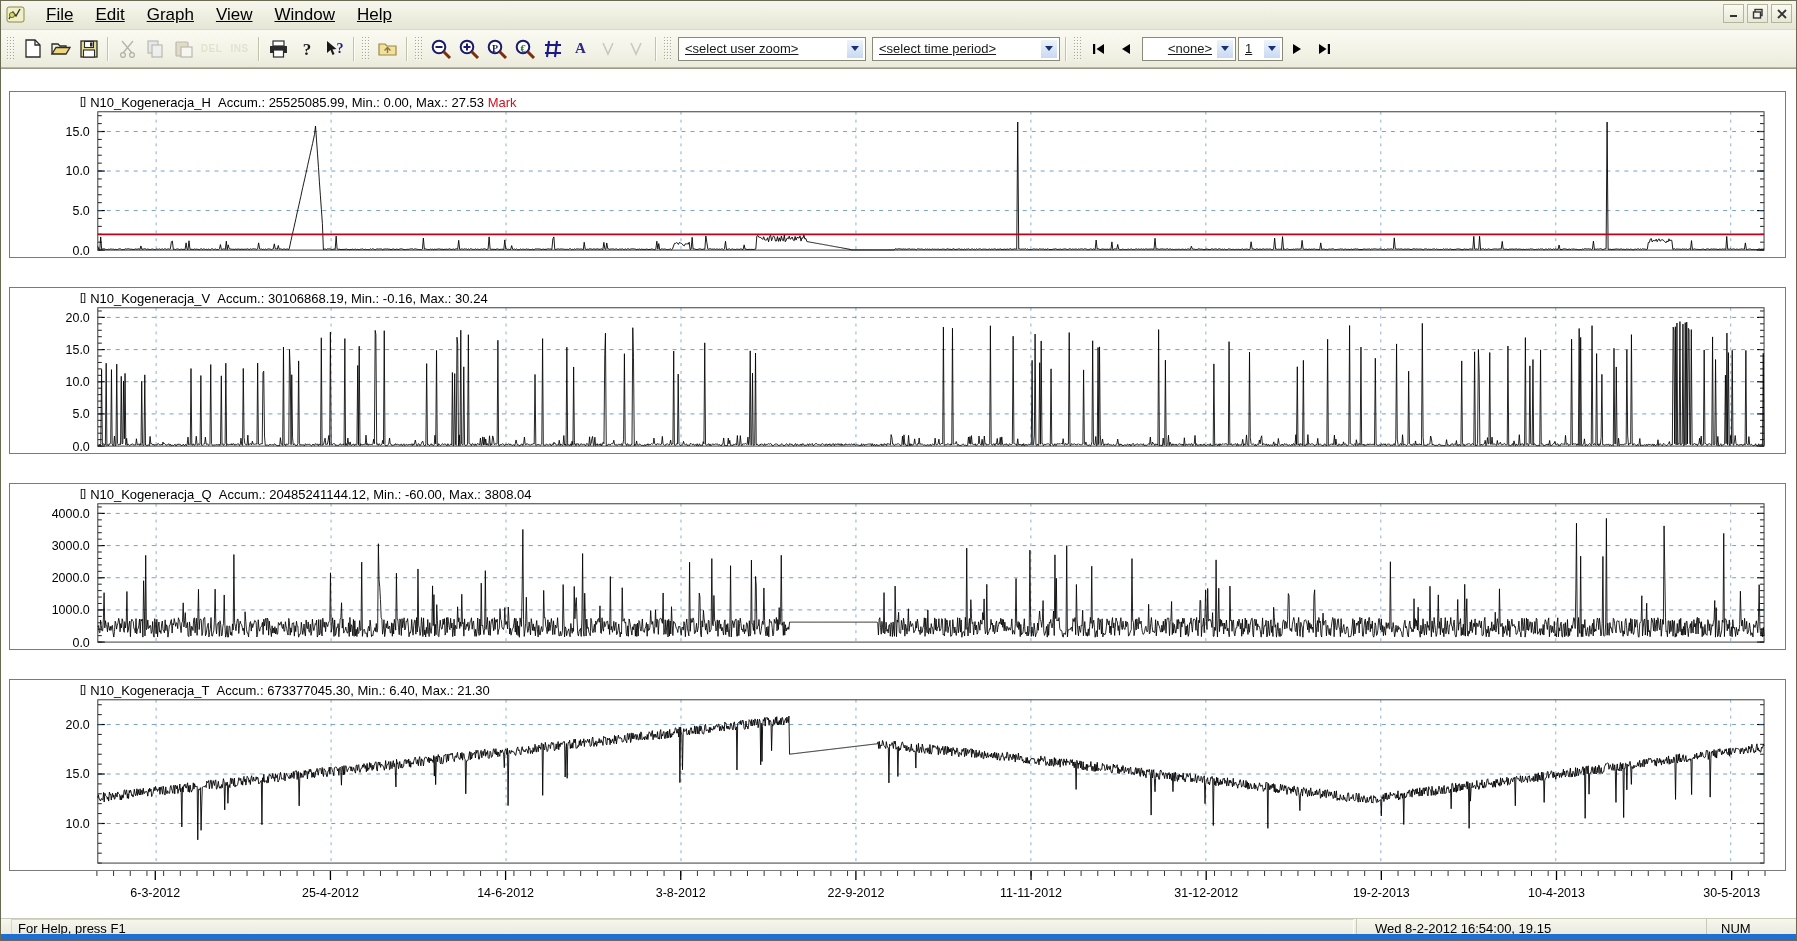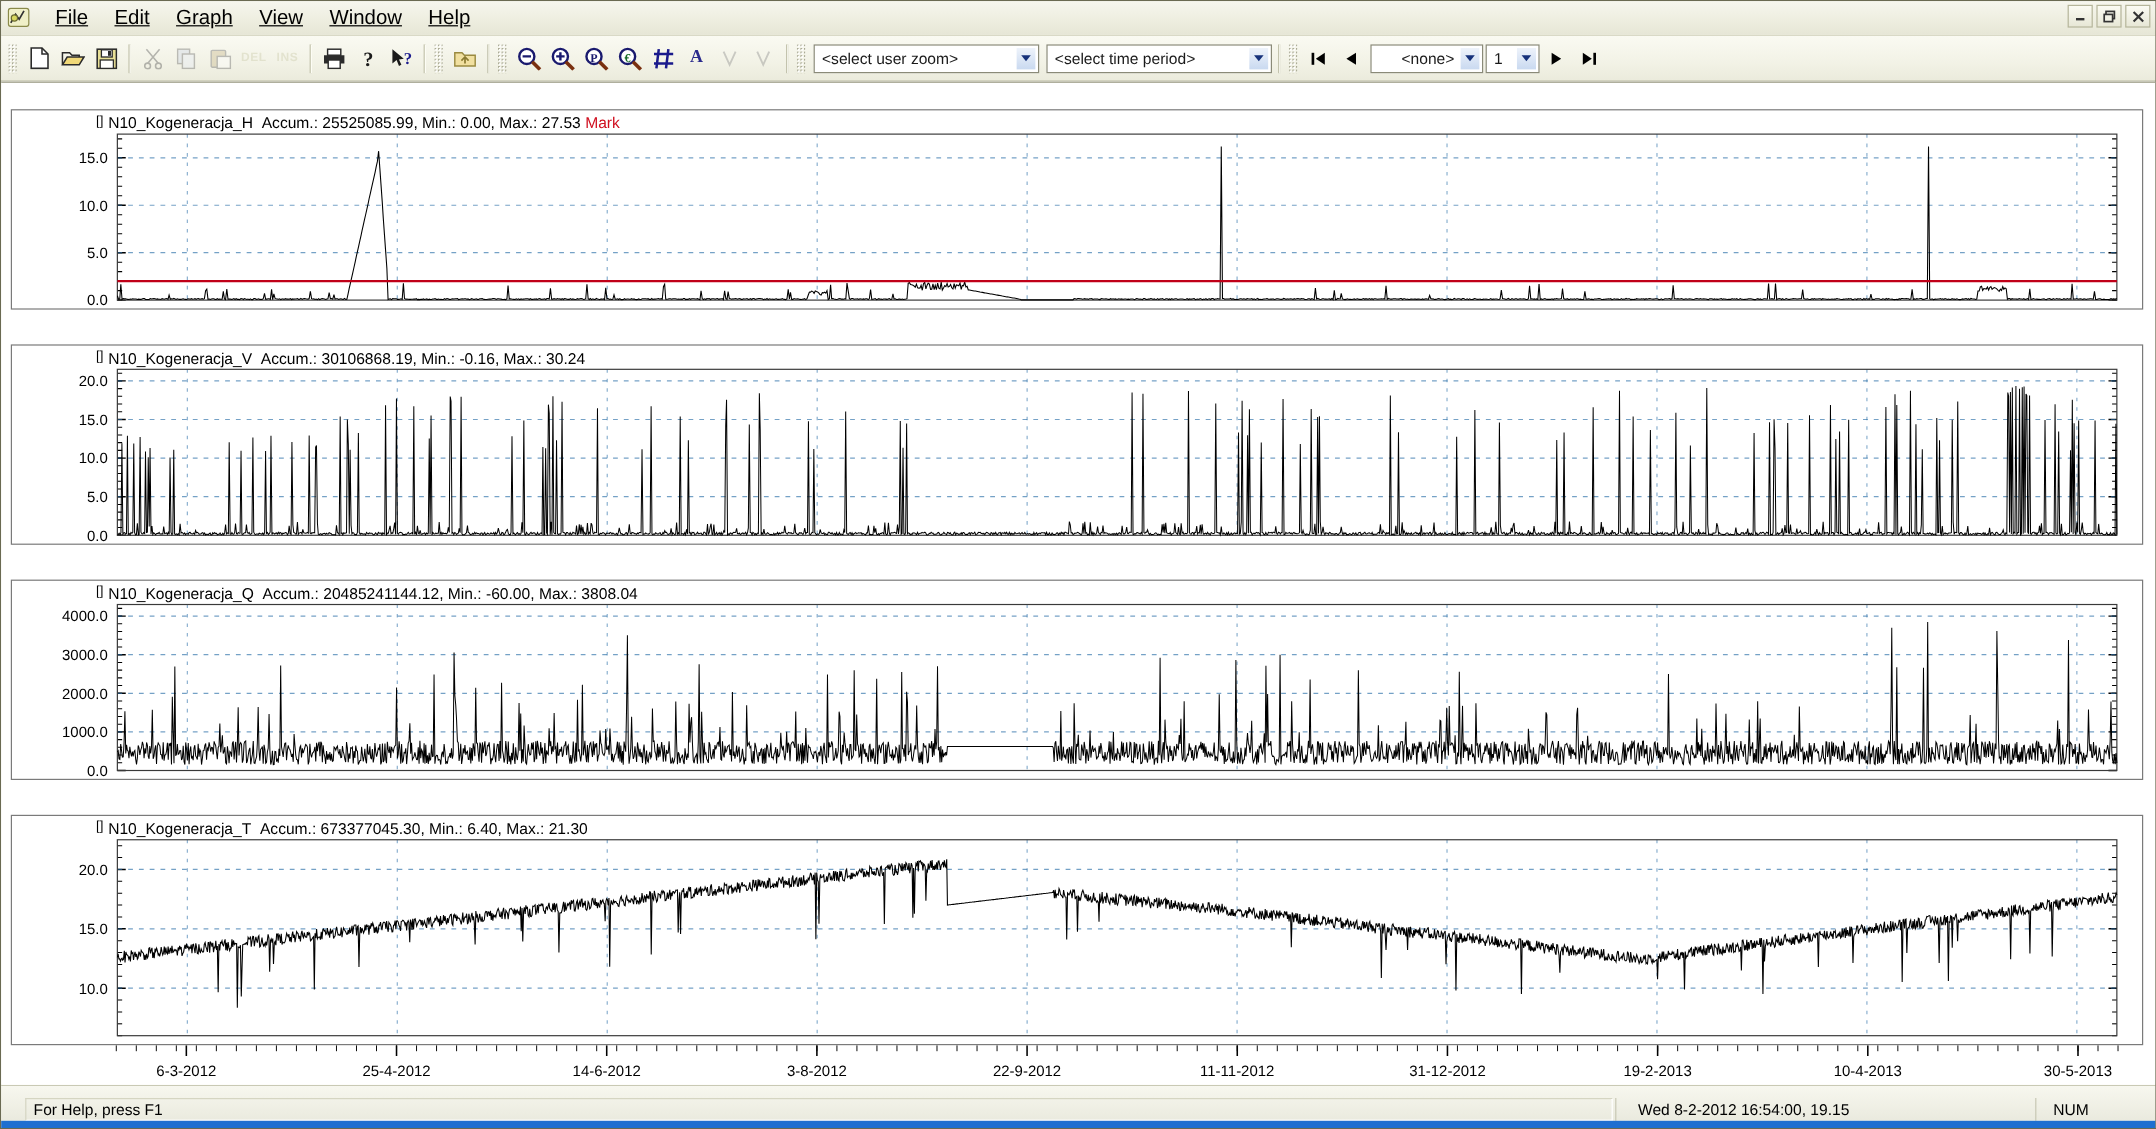--- a/index.html
+++ b/index.html
@@ -118,20 +118,21 @@
     position: relative;
   }
   .combo .ctext {
     padding: 0 4px 0 6px;
     font-size: 13px;
     color: #1a1a1a;
     white-space: nowrap;
     overflow: hidden;
     flex: 1;
     line-height: 22px;
+    text-decoration: underline;
   }
   .combo .carrow {
     width: 18px; height: 20px;
     margin-right: 1px;
     background: linear-gradient(to bottom, #eef3fb, #c9d9f0);
     border: 1px solid #fff;
     display: flex; align-items: center; justify-content: center;
     box-sizing: border-box;
     flex: none;
   }
@@ -208,27 +209,27 @@
     font-family: "Liberation Sans", sans-serif;
   }
   .xaxisband {
     position: absolute;
     left: 8px; right: 10px;
     height: 40px;
   }
 
   
   .statusbar {
-    height: 30px;
+    height: 16px;
     background: linear-gradient(to bottom,#f7f7ef,#eaeade);
     border-top: 1px solid #c9c9b4;
-    display: flex; align-items: flex-end;
+    display: flex; align-items: flex-start;
     font-size: 13px;
     box-sizing: border-box;
-    padding: 0 20px;
+    padding: 0 10px;
   }
   .sb-cell {
     height: 19px;
     display:flex; align-items:center;
     padding: 0 6px;
     box-sizing: border-box;
     color:#000;
   }
   .sb-main {
     flex: 1;

